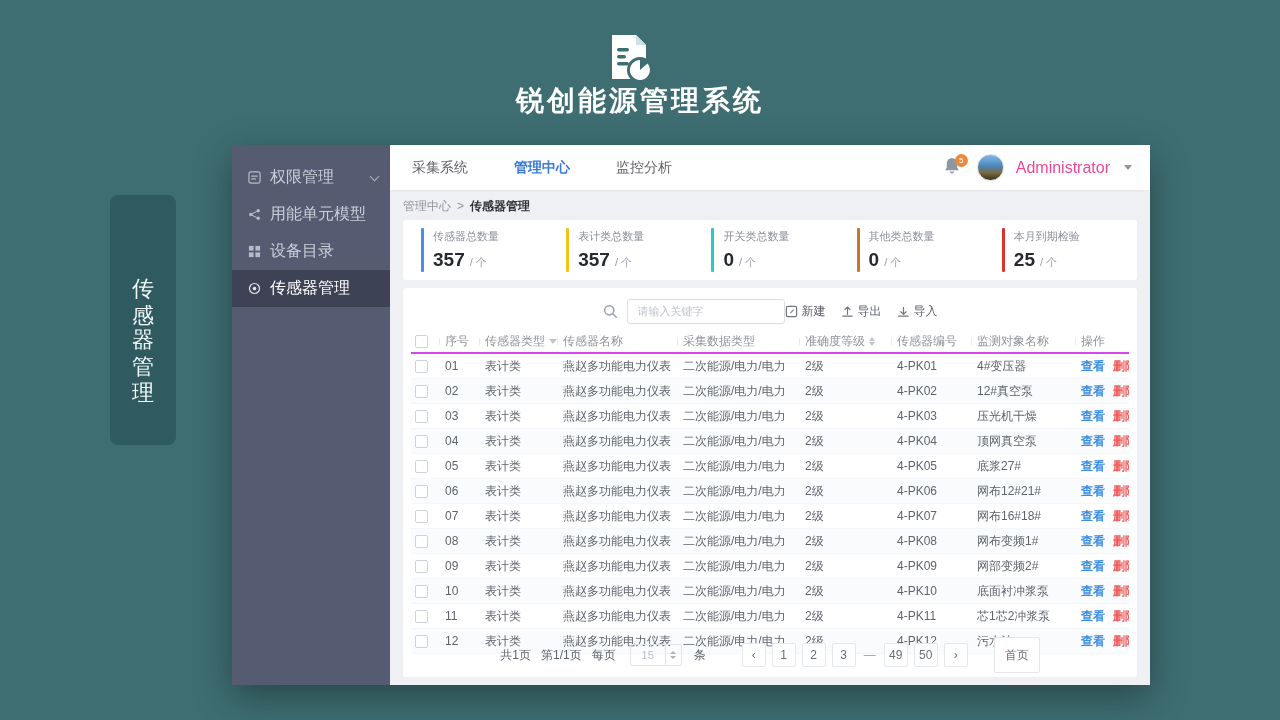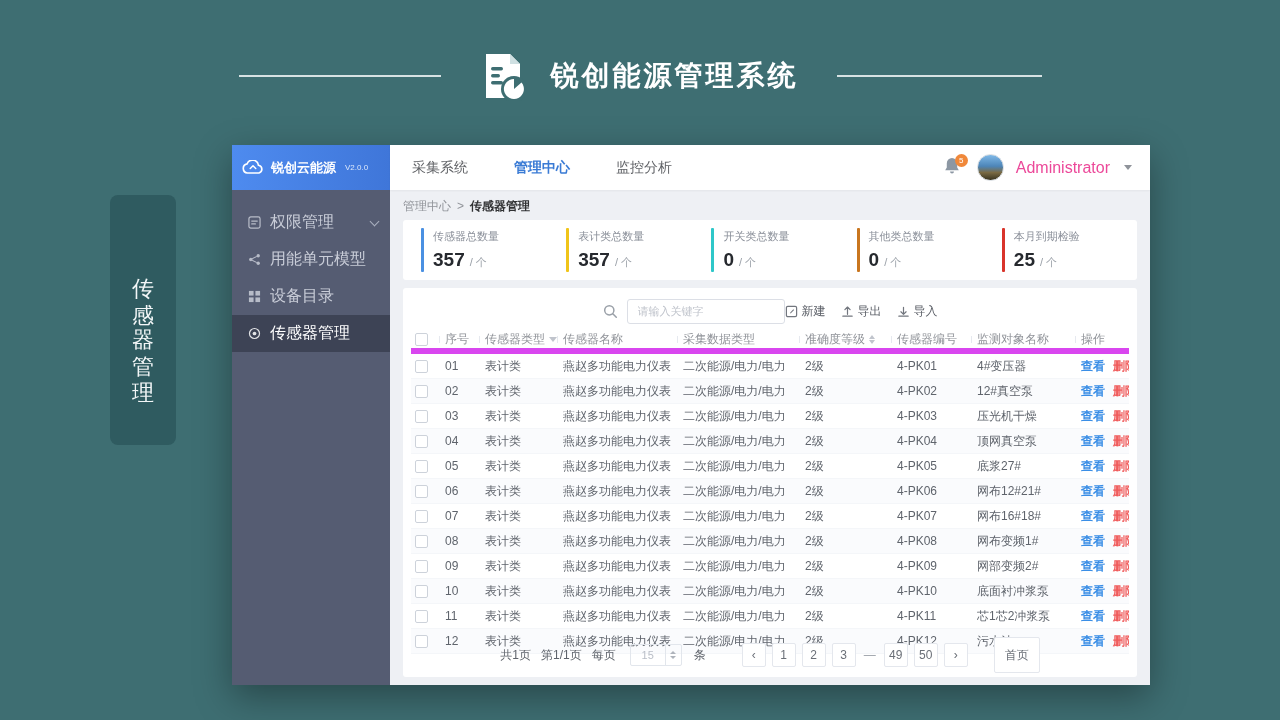--- a/index.html
+++ b/index.html
@@ -1,20 +1,20 @@
 <!DOCTYPE html>
 <html><head>
 <meta charset="utf-8">
 <style>
   * { margin:0; padding:0; box-sizing:border-box; }
   html,body { width:1280px; height:720px; overflow:hidden; }
   body { font-family:"Liberation Sans","DejaVu Sans",sans-serif; background:#3e6e72; position:relative; }
 
   
-  .page-header { position:absolute; top:46px; left:0; width:1280px; height:60px; display:flex; align-items:center; justify-content:center; }
+  .page-header { position:absolute; top:46px; left:0; width:1280px; height:60px; display:flex; align-items:center; justify-content:center;flex-direction:column; }
   .hline { height:2px; background:#e8eef0; opacity:.9; }
   .hline.left { width:202px; margin-right:36px; }
   .hline.right { width:205px; margin-left:38px; }
   .logo-badge { width:52px; height:52px; margin-right:22px; display:flex; align-items:center; justify-content:center; }
   .page-title { color:#ffffff; font-size:28px; font-weight:bold; letter-spacing:3px; }
 
   
   .side-label { position:absolute; left:110px; top:195px; width:66px; height:250px; background:#2f5b60; border-radius:8px;
     display:flex; align-items:center; justify-content:center; }
   .side-label span { writing-mode:vertical-rl; color:#f2f6f7; font-size:22px; letter-spacing:26px; padding-top:10px; }
@@ -66,21 +66,21 @@
   .toolbar { height:30px; display:flex; align-items:center; flex-shrink:0; }
   .search-icon-btn { width:24px; display:flex; align-items:center; cursor:pointer; }
   .search-input { width:158px; height:25px; border:1px solid #dcdfe6; border-radius:3px; font-size:11px; color:#606266;
     padding:0 10px; outline:none; background:#fff; font-family:"Liberation Sans","DejaVu Sans",sans-serif; }
   .search-input::placeholder { color:#c0c4cc; }
   .toolbar-right { margin-left:auto; display:flex; align-items:center; gap:15px; }
   .tool-btn { display:flex; align-items:center; gap:4px; font-size:12px; color:#5a5e66; cursor:pointer; }
 
   .table { flex:1; display:flex; flex-direction:column; min-height:0; margin-top:4px; }
   .thead, .trow { display:grid; grid-template-columns:28px 40px 78px 120px 122px 92px 80px 104px 1fr; align-items:center; }
-  .thead { height:24px; border-bottom:6px solid #d946ef; flex-shrink:0; }
+  .thead { height:24px; border-bottom:2px solid #d946ef; flex-shrink:0; }
   .th { font-size:12px; color:#909399; padding-left:6px; display:flex; align-items:center; gap:4px; position:relative; white-space:nowrap; overflow:hidden; }
   .th:not(:first-child)::before { content:""; position:absolute; left:0; top:5px; bottom:5px; width:1px; background:#e6e9ef; }
   .trow { height:25px; border-bottom:1px solid #f4f6f9; }
   .trow:nth-child(even) { background:#fafbfd; }
   .td { font-size:12px; color:#5f646c; padding-left:6px; white-space:nowrap; overflow:hidden; }
   .c-cb,.th-cb { display:flex; justify-content:flex-start; padding-left:4px; }
   .cb { width:13px; height:13px; border:1px solid #cdd2da; border-radius:2px; background:#fff; cursor:pointer; display:inline-block; }
   .c-op { display:flex; gap:8px; }
   .op-view { color:#3a8ee6; font-weight:bold; cursor:pointer; }
   .op-del { color:#f05b5b; font-weight:bold; cursor:pointer; }
@@ -127,30 +127,20 @@
   <div class="hline right"></div>
 </div>
 
 <div class="side-label">
   <span>传感器管理</span>
 </div>
 
 <div class="window">
 
   <div class="sidebar">
-    <div class="sb-logo">
-      <span>
-        <svg width="22" height="15" viewBox="0 0 24 16">
-          <path d="M6 14 a5 5 0 0 1 -.5 -9.9 A6.5 6.5 0 0 1 18 5.6 A4.3 4.3 0 0 1 18.5 14 Z" fill="none" stroke="#ffffff" stroke-width="1.8" stroke-linecap="round"></path>
-          <path d="M9 9 l3 -3 l3 3" fill="none" stroke="#ffffff" stroke-width="1.6" stroke-linecap="round" stroke-linejoin="round"></path>
-        </svg>
-      </span>
-      <span class="sb-logo-text">锐创云能源</span>
-      <span class="sb-logo-ver">V2.0.0</span>
-    </div>
     <div class="menu">
       <div class="menu-item">
         <span class="mi-icon">
           <svg width="13" height="13" viewBox="0 0 14 14">
               <rect x="1" y="1" width="12" height="12" rx="2" fill="none" stroke="#c9cdd8" stroke-width="1.3"></rect>
               <path d="M4 5.5 h6 M4 8.5 h4" stroke="#c9cdd8" stroke-width="1.2" stroke-linecap="round"></path>
             </svg>
         </span>
         <span class="mi-label">权限管理</span>
         <span class="chev"></span>

